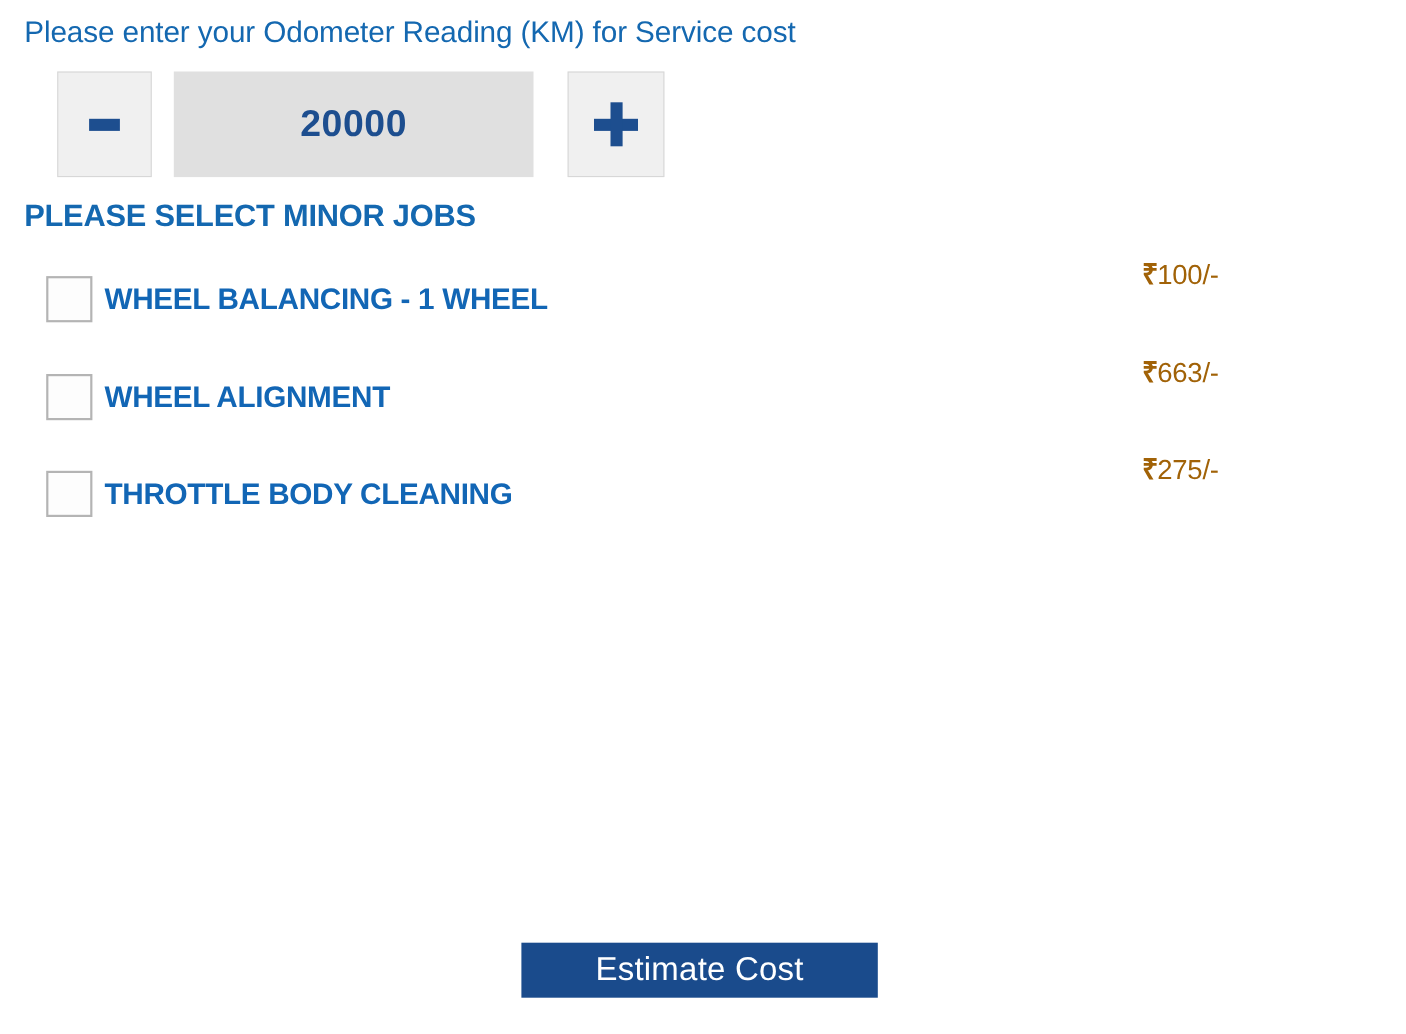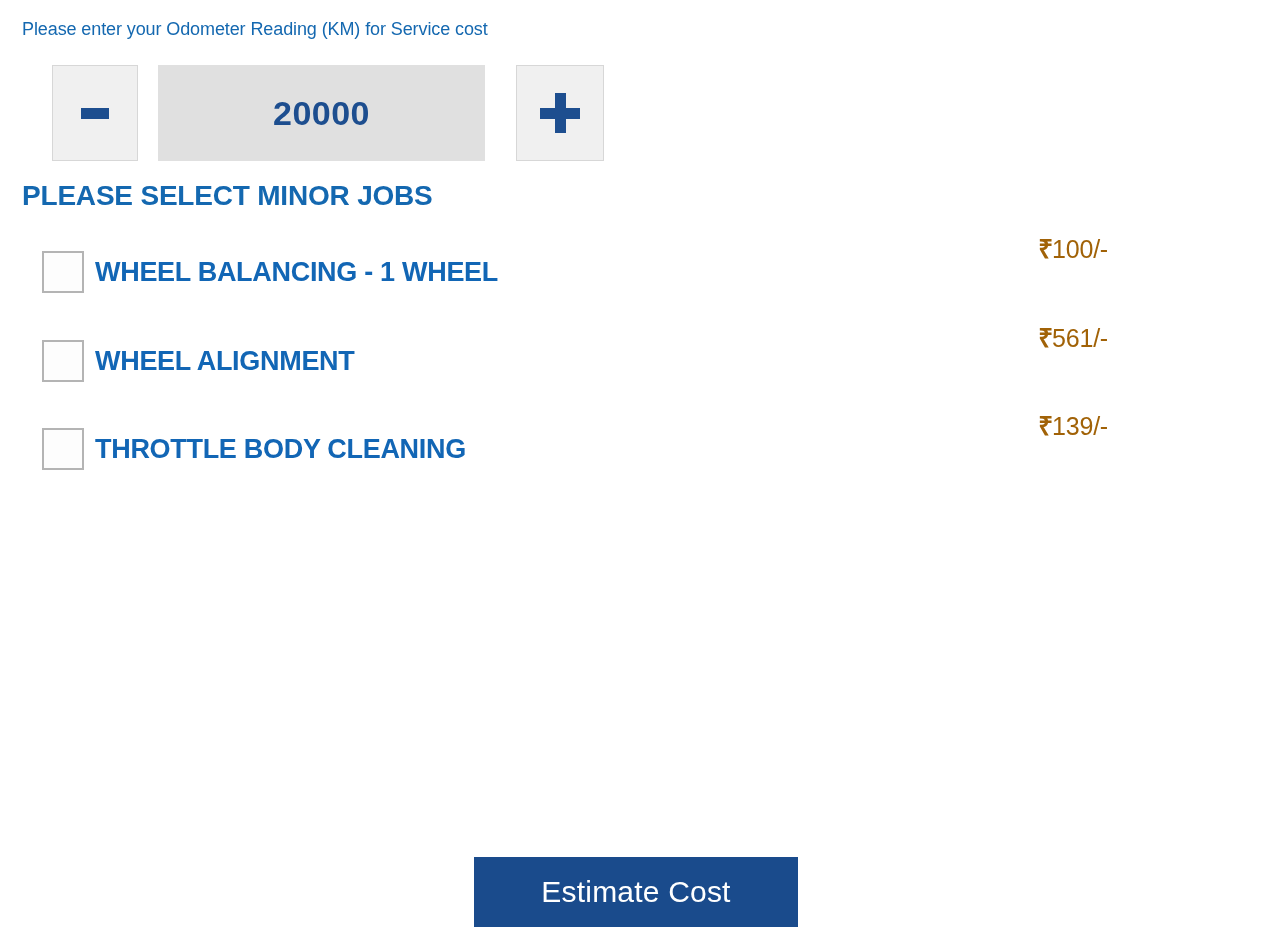--- a/index.html
+++ b/index.html
@@ -15,21 +15,21 @@
     overflow: hidden;
     font-family: "Liberation Sans", sans-serif;
     -webkit-font-smoothing: antialiased;
   }
 
   
   .odometer-prompt {
     position: absolute;
     left: 22px;
     top: 11px;
-    font-size: 18px;
+    font-size: 27px;
     line-height: 36px;
     font-weight: 400;
     color: #1468b0;
     letter-spacing: -0.1px;
     white-space: nowrap;
   }
 
   
   .stepper {
     position: absolute;
@@ -184,21 +184,21 @@
     font-size: 26px;
     letter-spacing: -1px;
   }
 
   
   .estimate-btn {
     position: absolute;
     left: 474px;
     top: 857px;
     width: 324px;
-    height: 70px;
+    height: 50px;
     background: #1a4b8c;
     color: #ffffff;
     border: 0;
     font-size: 30px;
     font-family: inherit;
     font-weight: 400;
     letter-spacing: 0.2px;
     cursor: pointer;
     padding: 4px;
     display: flex;
@@ -229,24 +229,24 @@
 
   <div class="jobs-list">
       <div class="job-row">
         <input type="checkbox" class="job-check" id="job-check-0" style="">
         <label class="job-label" for="job-check-0">WHEEL BALANCING - 1 WHEEL</label>
         <div class="job-price"><span class="rupee">₹</span><span>100</span><span>/-</span></div>
       </div>
       <div class="job-row">
         <input type="checkbox" class="job-check" id="job-check-1" style="">
         <label class="job-label" for="job-check-1">WHEEL ALIGNMENT</label>
-        <div class="job-price"><span class="rupee">₹</span><span>561</span><span>/-</span></div>
+        <div class="job-price"><span class="rupee">₹</span><span>663</span><span>/-</span></div>
       </div>
       <div class="job-row">
         <input type="checkbox" class="job-check" id="job-check-3" style="">
         <label class="job-label" for="job-check-3">THROTTLE BODY CLEANING</label>
-        <div class="job-price"><span class="rupee">₹</span><span>139</span><span>/-</span></div>
+        <div class="job-price"><span class="rupee">₹</span><span>275</span><span>/-</span></div>
       </div>
     </div>
 
   <button class="estimate-btn">Estimate Cost</button>
 
 </div>
 
 </body></html>

